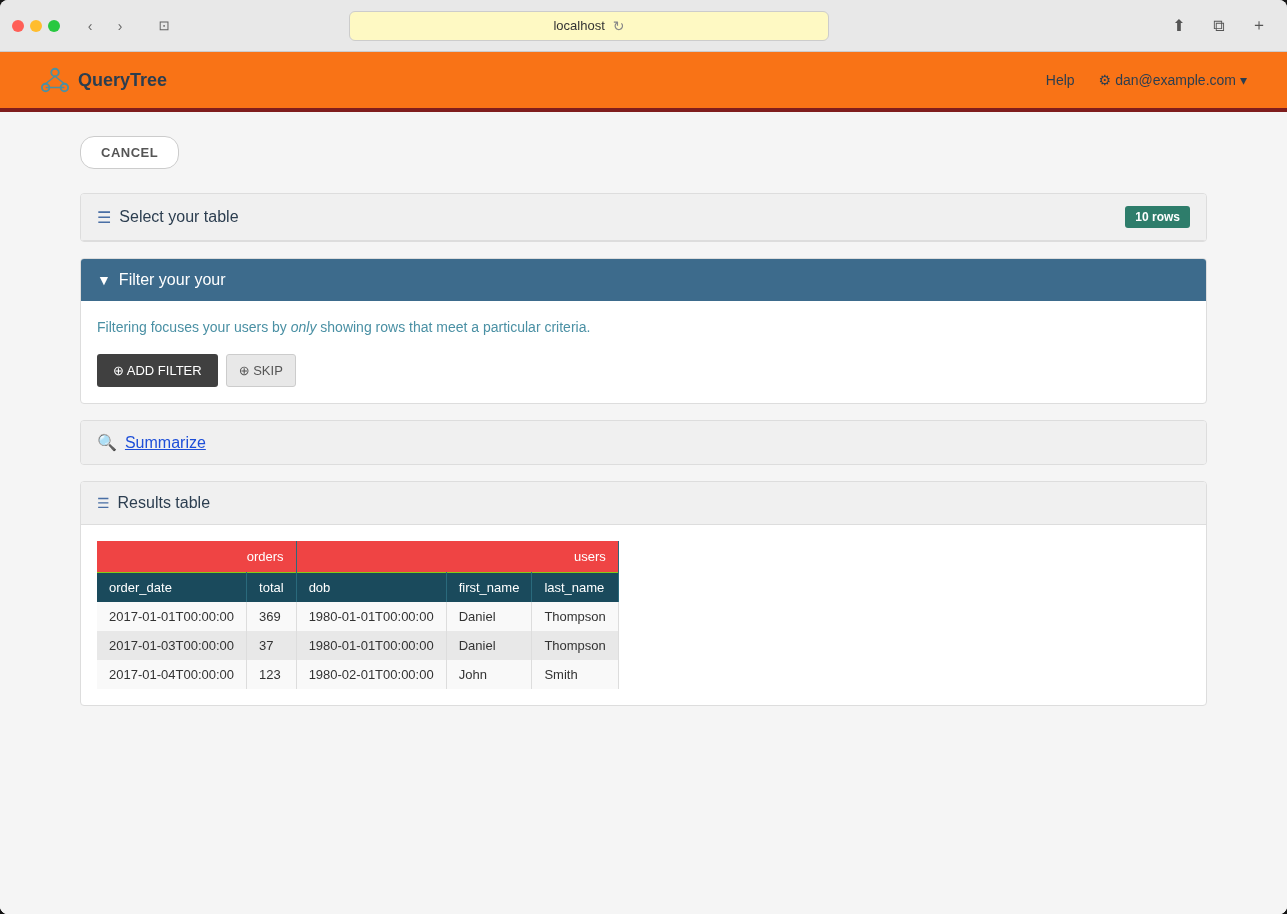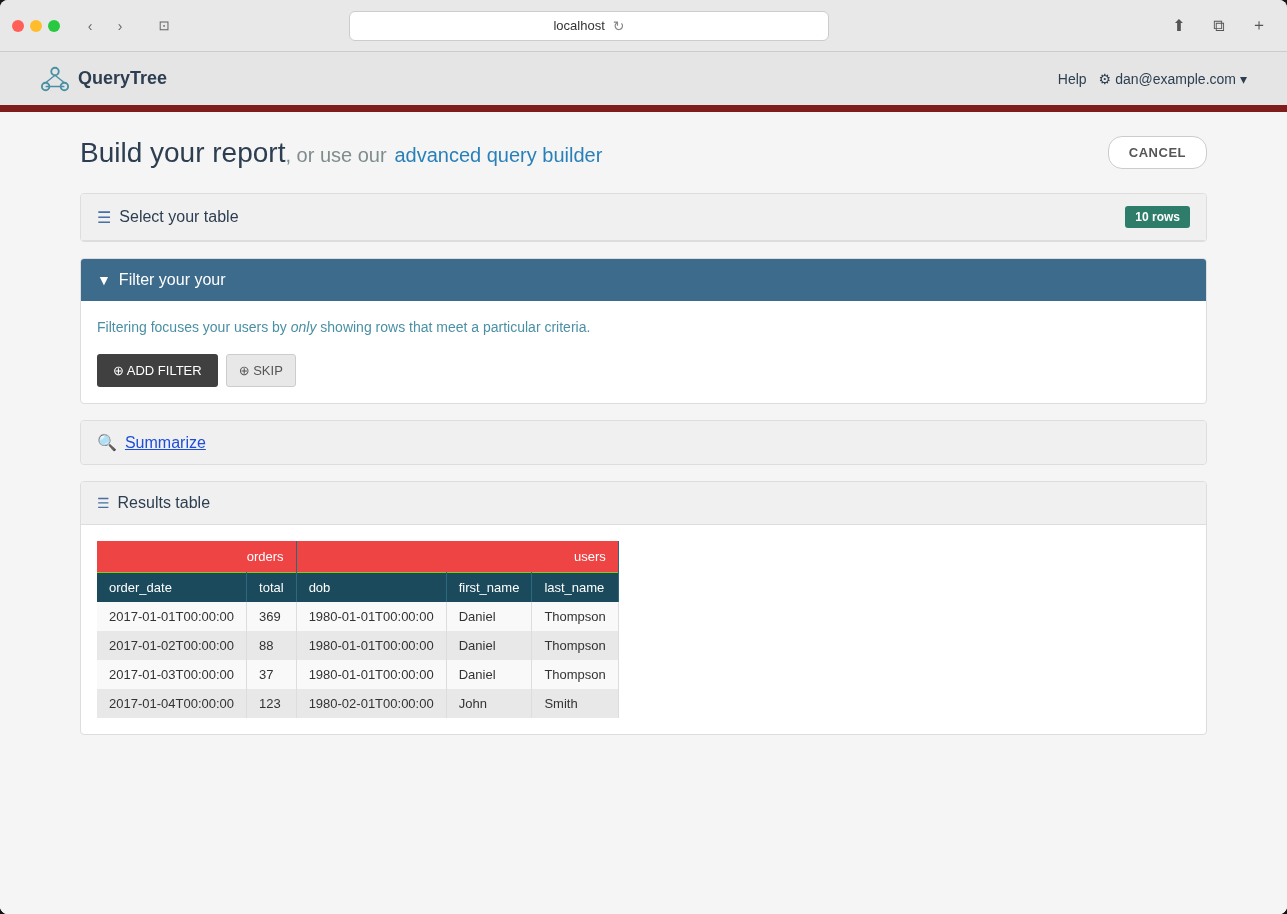--- a/index.html
+++ b/index.html
@@ -75,21 +75,21 @@
       display: flex;
       align-items: center;
       justify-content: center;
       color: #666;
     }
 
     .address-bar {
       flex: 1;
       max-width: 480px;
       margin: 0 auto;
-      background: #ffffff;
+      background: #fef9c3;
       border: 1px solid #ccc;
       border-radius: 6px;
       height: 30px;
       display: flex;
       align-items: center;
       justify-content: center;
       gap: 8px;
       color: #333;
       font-size: 13px;
     }
@@ -115,43 +115,43 @@
     }
 
     
     .app-content {
       background: white;
       min-height: calc(914px - 52px);
     }
 
     
     .app-header {
-      background: #e5e5e5;
-      border-bottom: 7px solid #7f1d1d;
+      background: #f97316;
+      border-bottom: 4px solid #7f1d1d;
       padding: 12px 40px;
       display: flex;
       align-items: center;
       justify-content: space-between;
       height: 60px;
     }
 
     .logo {
       display: flex;
       align-items: center;
       gap: 8px;
       font-size: 18px;
       font-weight: 600;
       color: #2c3e50;
       text-decoration: none;
     }
 
     .header-nav {
       display: flex;
       align-items: center;
-      gap: 12px;
+      gap: 24px;
     }
 
     .help-link {
       color: #2c3e50;
       font-size: 14px;
       text-decoration: none;
       cursor: pointer;
     }
 
     .user-menu {
@@ -473,23 +473,20 @@
           <span>⚙</span>
           <span>dan@example.com</span>
           <span>▾</span>
         </div>
       </div>
     </div>
 
     <div class="main-content">
 
       <div class="page-title-row">
-        <h1 class="page-title">
-          <span>Build your report</span><span class="subtitle">, or use our</span> <a class="link-text">advanced query builder</a>
-        </h1>
         <button class="cancel-btn">CANCEL</button>
       </div>
 
       <div class="section-card">
         <div class="section-header">
           <div class="section-header-title">
             <span class="section-icon">☰</span>
             <span>Select your table</span>
           </div>
           <span class="rows-badge">10 rows</span>
@@ -541,27 +538,20 @@
             </thead>
             <tbody id="results-tbody">
             <tr>
                   <td>2017-01-01T00:00:00</td>
                   <td>369</td>
                   <td>1980-01-01T00:00:00</td>
                   <td>Daniel</td>
                   <td>Thompson</td>
                 </tr>
                 <tr>
-                  <td>2017-01-02T00:00:00</td>
-                  <td>88</td>
-                  <td>1980-01-01T00:00:00</td>
-                  <td>Daniel</td>
-                  <td>Thompson</td>
-                </tr>
-                <tr>
                   <td>2017-01-03T00:00:00</td>
                   <td>37</td>
                   <td>1980-01-01T00:00:00</td>
                   <td>Daniel</td>
                   <td>Thompson</td>
                 </tr>
                 <tr>
                   <td>2017-01-04T00:00:00</td>
                   <td>123</td>
                   <td>1980-02-01T00:00:00</td>

